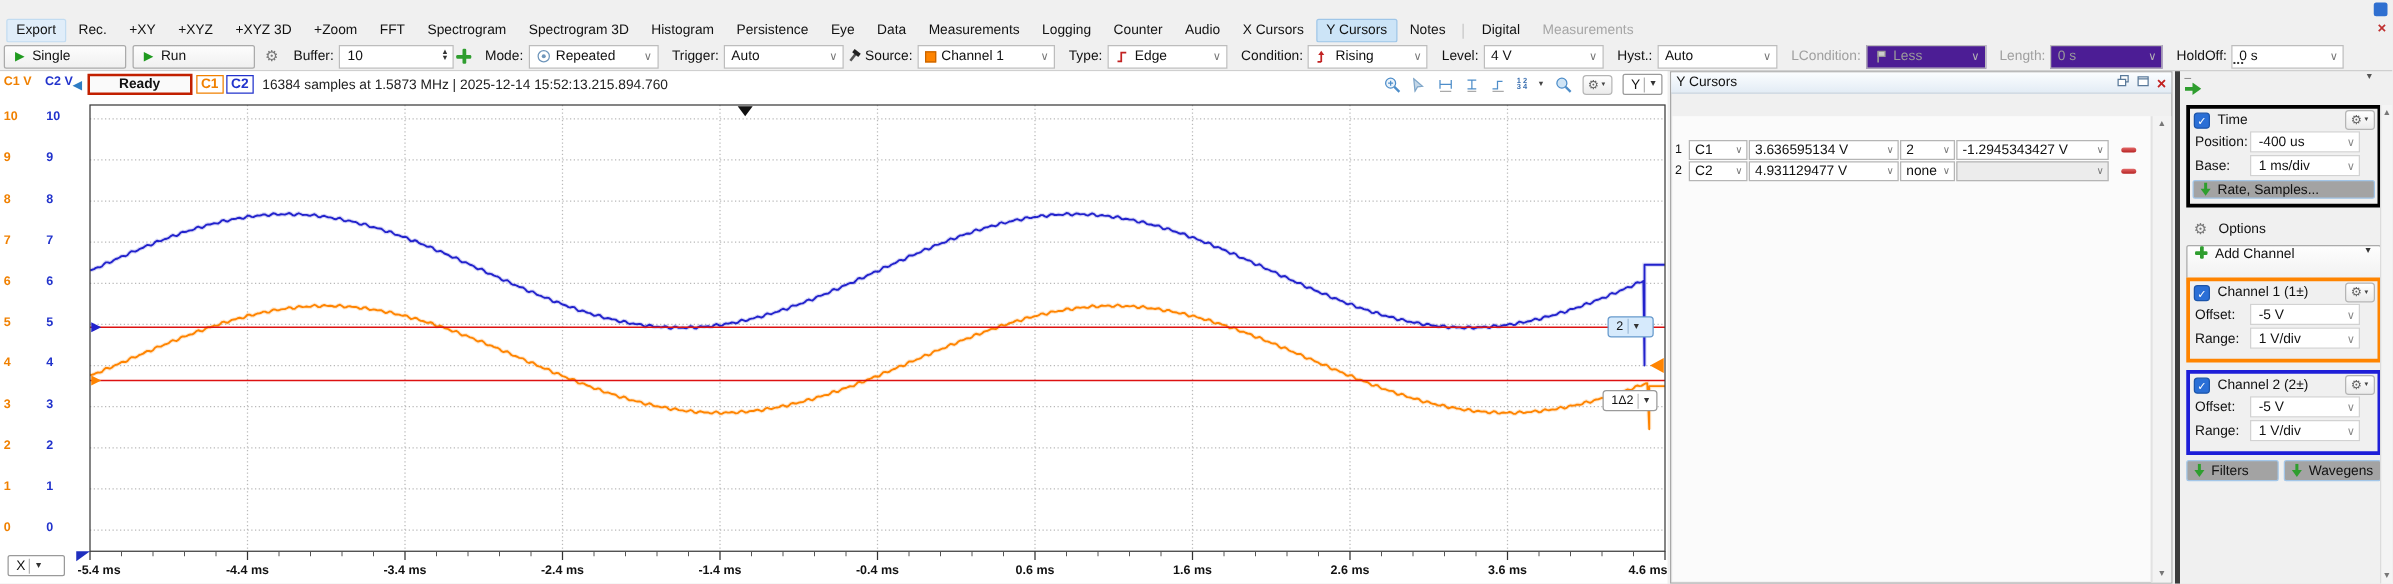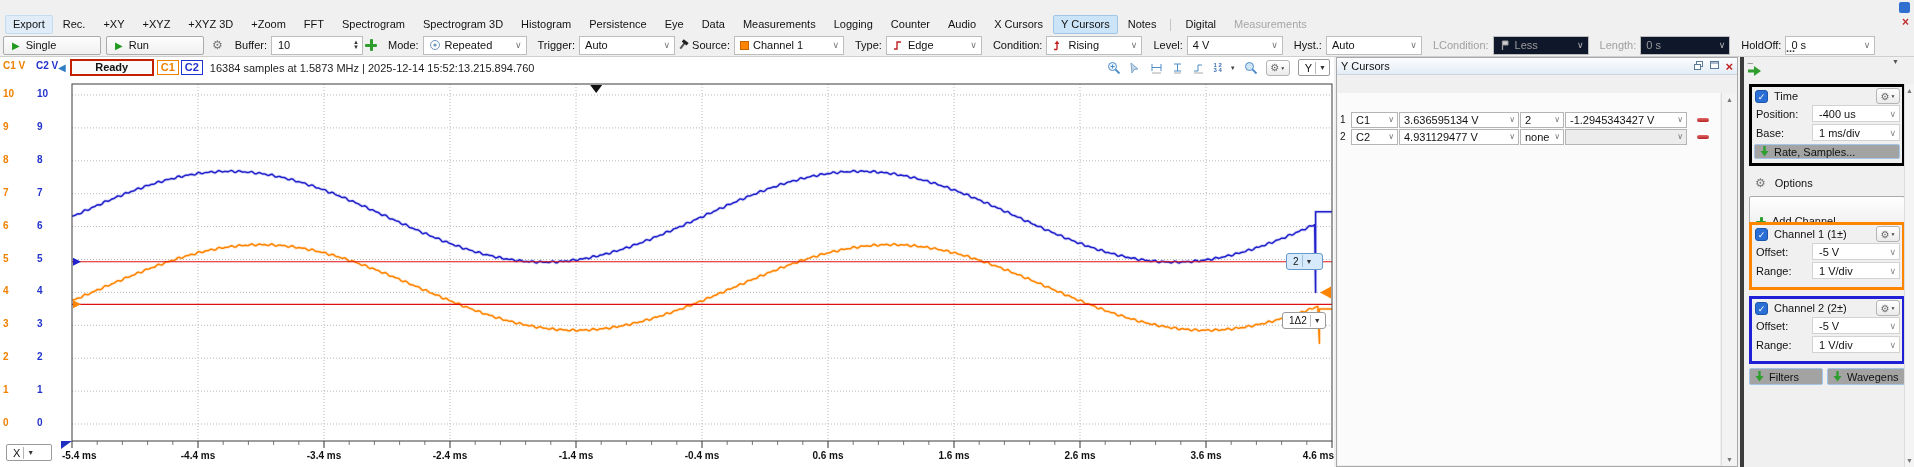--- a/index.html
+++ b/index.html
@@ -22,21 +22,21 @@
          border-bottom:1px solid #cfcfcf;display:flex;align-items:center;padding:0 3px;white-space:nowrap}
 .tbtn{display:flex;align-items:center;gap:6px;width:98px;height:19px;background:linear-gradient(#fdfdfd,#f0f0f0);
       border:1px solid #ababab;border-radius:2px;padding:0 8px;margin-right:5px}
 .play{color:#1f9a1f;font-size:10px}
 .gear{color:#777;font-size:12px;margin:0 3px}
 .lbl{font-weight:normal;margin:0 4px 0 9px}
 .lbl.dis{color:#a0a0a0}
 .dd{display:flex;align-items:center;gap:4px;min-width:96px;height:19px;background:#fff;
     border:1px solid #bdbdbd;padding:0 4px 0 5px;margin-right:2px}
 .dd .chev{margin-left:auto;color:#777;font-size:9px}
-.dd.dis{background:#0f172a;color:#9b9b9b}
+.dd.dis{background:#4c1d95;color:#9b9b9b}
 .dd.dis .chev{color:#b5b5b5}
 .dd.w110{min-width:110px}.dd.w90{min-width:90px}
 .spin{display:flex;align-items:center;width:92px;height:19px;background:#fff;border:1px solid #bdbdbd;padding:0 3px 0 6px}
 .spin .arrows{margin-left:auto;display:flex;flex-direction:column;font-size:6px;line-height:5px;color:#333}
 .plusbig{position:relative;width:12px;height:12px;margin:0 2px}
 .plusbig::before{content:"";position:absolute;left:5px;top:0;width:3px;height:12px;background:#2f9e2f;border-radius:1px}
 .plusbig::after{content:"";position:absolute;left:0;top:5px;width:12px;height:3px;background:#2f9e2f;border-radius:1px}
 .sq{width:9px;height:9px;display:inline-block}
 .c1sq{background:#ff8400;border:1px solid #c86400}
 .tb-overflow{position:absolute;left:1786px;top:42px;font-weight:bold;color:#333}
@@ -104,29 +104,29 @@
 .splitter{position:absolute;left:1740px;top:57px;width:4px;height:410px;background:#3c3c3c}
 .rp-arrow{position:absolute;left:1748px;top:66px}
 .sect{position:absolute;left:1749px;width:156px;background:#f0f0f0}
 .sect.time{top:84px;height:82px;border:3px solid #000}
 .sect.ch1{top:222px;height:68px;border:3px solid #ff8400}
 .sect.ch2{top:296px;height:68px;border:3px solid #1f1fd8}
 .shead{display:flex;align-items:center;gap:6px;height:17px;padding:1px 2px 0 3px}
 .shead .sl{flex:1}
 .cb{width:13px;height:13px;background:#2a6fd6;border:1px solid #1c55aa;border-radius:3px;color:#fff;
     font-size:9px;line-height:12px;text-align:center}
-.prow{display:flex;align-items:center;height:19px;padding:0 2px 0 4px}
+.prow{display:flex;align-items:center;height:19px;padding:0 14px 0 4px}
 .pdd{display:flex;align-items:center;width:88px;height:17px;background:#fff;border:1px solid #d2d2d2;
      padding:0 3px 0 6px;margin-left:auto}
 .pdd .chev{margin-left:auto;color:#888;font-size:9px}
 .bluebtn{display:flex;align-items:center;gap:5px;height:15px;background:#a3a3a3;border:1px solid #a3c6e8;
          border-radius:2px;padding:0 5px}
 .ratebtn{margin:2px 2px 0 2px}
 .opts{position:absolute;left:1752px;top:176px;display:flex;align-items:center;gap:6px}
-.addch{position:absolute;left:1749px;top:196px;width:156px;height:32px;display:flex;align-items:flex-end;gap:6px;
+.addch{position:absolute;left:1749px;top:196px;width:156px;height:32px;display:flex;align-items:flex-start;gap:6px;
        background:linear-gradient(#fefefe,#efefef);border:1px solid #ababab;border-radius:2px;padding:0 6px}
 .addch .ac-caret{margin-left:auto;font-size:7px;color:#333}
 .fbtn{position:absolute;top:368px;height:17px}
 .filters{left:1749px;width:74px}
 .wavegens{left:1827px;width:78px}
 .winsb{position:absolute;left:1904px;top:84px;width:10px;height:383px;background:#f4f4f4;border-left:1px solid #dcdcdc;
        font-size:7px;color:#777}
 .winsb .sbup{position:absolute;top:3px;left:1px}
 .winsb .sbdn{position:absolute;bottom:3px;left:1px}
 svg.icn{display:block}

